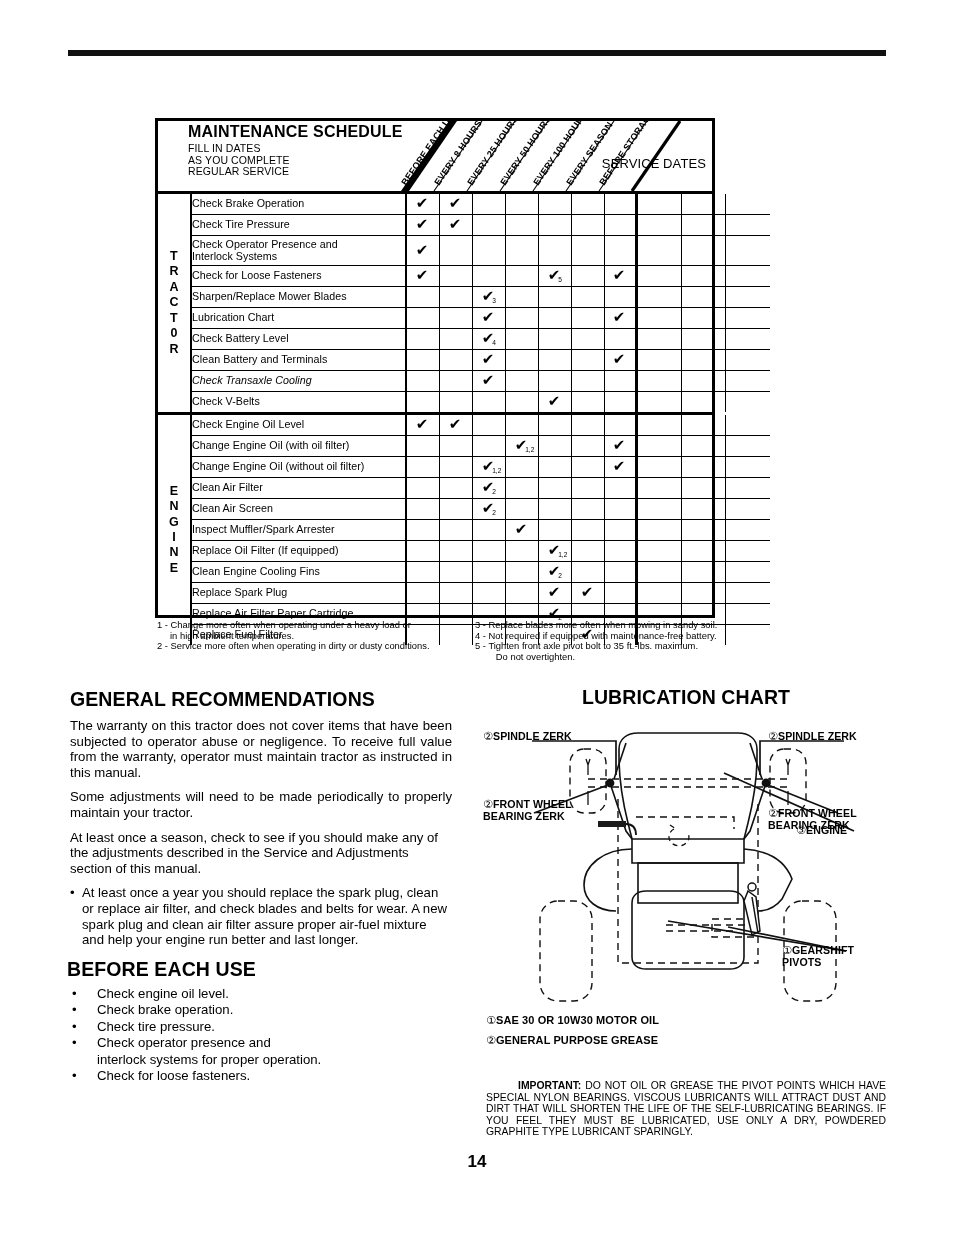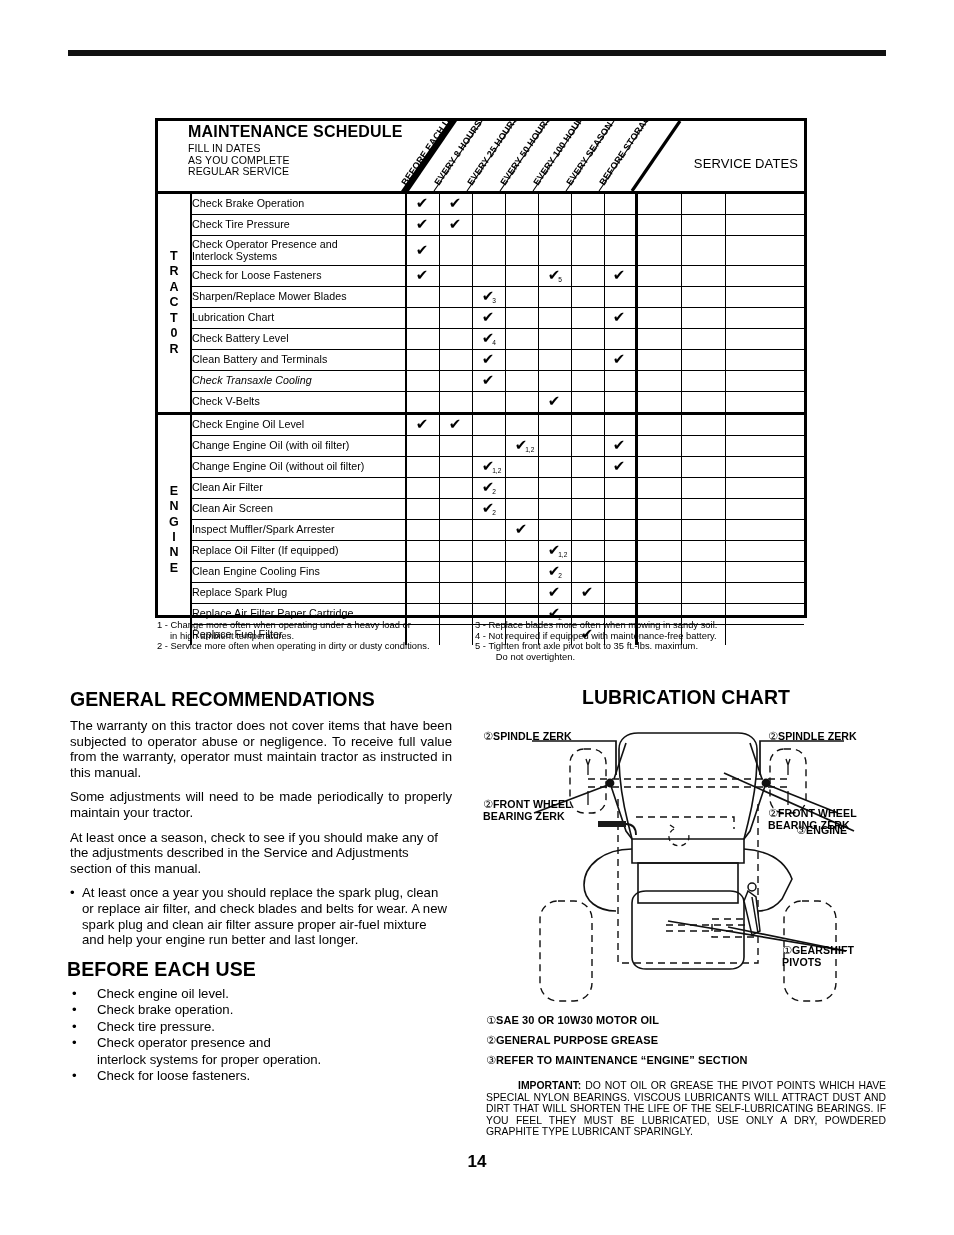--- a/index.html
+++ b/index.html
@@ -7,21 +7,21 @@
        font-family:"Liberation Sans","DejaVu Sans",sans-serif;color:#000;}
 
   
   #page-title-block{position:absolute;left:68px;top:50px;width:818px;}
   .rule-top{border-top:3px solid #111;}
   .rule-bot{border-top:3px solid #111;}
   #page-title{font-size:34px;font-weight:bold;text-align:center;letter-spacing:.4px;
               padding:4px 0 6px;line-height:1.05;}
 
   
-  #schedule{position:absolute;left:155px;top:118px;width:652px;height:500px;
+  #schedule{position:absolute;left:155px;top:118px;width:560px;height:500px;
             border:3px solid #000;box-sizing:border-box;background:#fff;}
 
   #sched-head{position:relative;height:70px;border-bottom:3px solid #000;}
   #sched-title{position:absolute;left:30px;top:2px;font-size:16px;font-weight:bold;letter-spacing:.2px;}
   #sched-sub{position:absolute;left:30px;top:22px;font-size:10.5px;line-height:11.6px;letter-spacing:.1px;}
   #sched-sub div{white-space:nowrap;}
 
   
   #diag-wrap{position:absolute;left:243px;top:0;right:0;bottom:0;overflow:hidden;}
   #diag-wrap svg{position:absolute;left:0;top:0;}
@@ -703,21 +703,20 @@
     <div class="lube-cap" style="left:296px;top:232px;">
         <div><span class="cap-c">①</span><span>GEARSHIFT</span></div>
         <div>PIVOTS</div>
       </div>
   </div>
 </div>
 
 <div id="lube-legend">
     <div class="leg-item"><span class="cap-c">①</span><span>SAE 30 OR 10W30 MOTOR OIL</span></div>
     <div class="leg-item"><span class="cap-c">②</span><span>GENERAL PURPOSE GREASE</span></div>
-    <div class="leg-item"><span class="cap-c">③</span><span>REFER TO MAINTENANCE “ENGINE”  SECTION</span></div>
   </div>
 
 <div id="important">
   <b>IMPORTANT:</b>
   <span>DO NOT OIL OR GREASE THE PIVOT POINTS WHICH HAVE SPECIAL NYLON BEARINGS.  VISCOUS LUBRICANTS WILL ATTRACT DUST AND DIRT THAT WILL SHORTEN THE LIFE OF THE SELF-LUBRICATING BEARINGS.  IF YOU FEEL THEY MUST BE LUBRICATED, USE ONLY A DRY, POWDERED GRAPHITE TYPE LUBRICANT SPARINGLY.</span>
 </div>
 
 <div id="page-num">14</div>
 
 </body></html>

